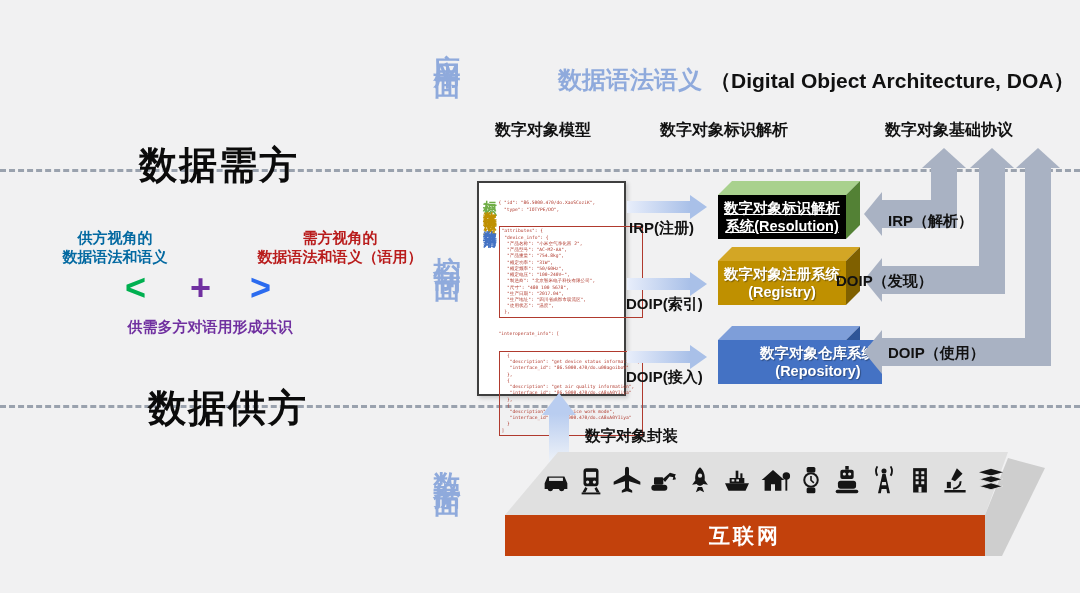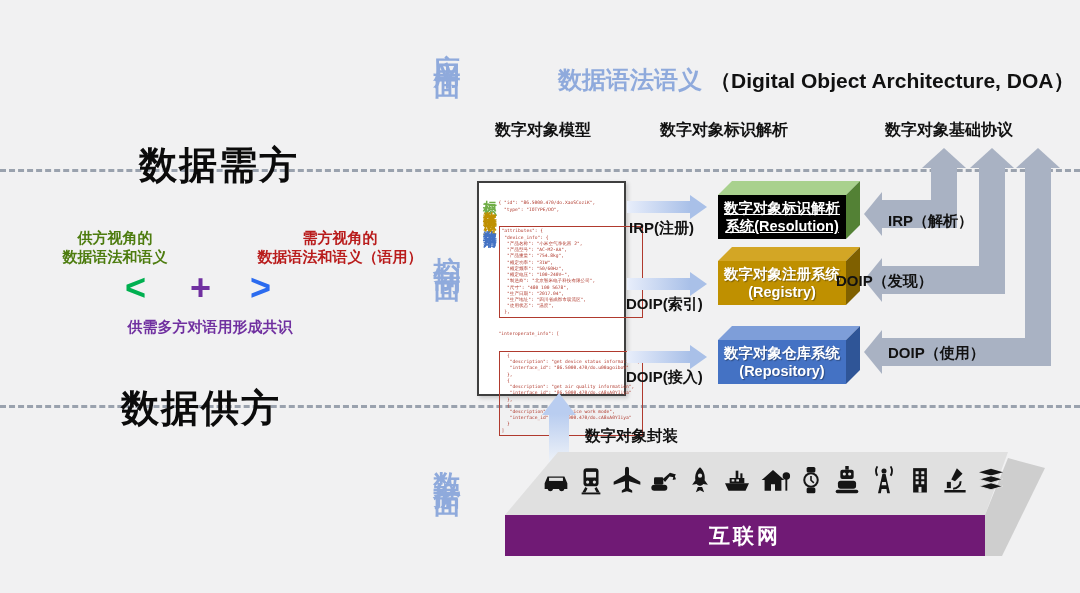--- a/index.html
+++ b/index.html
@@ -36,21 +36,21 @@
   .gshaft{position:absolute;width:26px;}
   .garm{position:absolute;height:28px;}
   .ghead-up{position:absolute;width:0;height:0;border-left:22px solid transparent;border-right:22px solid transparent;border-bottom:20px solid #a9b2c3;}
   .ghead-left{position:absolute;width:0;height:0;border-top:22px solid transparent;border-bottom:22px solid transparent;border-right:18px solid #a9b2c3;}
   
   .uparrow-shaft{position:absolute;width:20px;background:linear-gradient(to bottom,#b9cdf0,#eef2f8);}
   .uparrow-head{position:absolute;width:0;height:0;border-left:17px solid transparent;border-right:17px solid transparent;border-bottom:22px solid #b9cdf0;}
   
   .plat-top{position:absolute;left:505px;top:452px;width:540px;height:104px;clip-path:polygon(53px 0,503px 0,480px 63px,0 63px);background:#e0e0e0;}
   .plat-side{position:absolute;left:960px;top:452px;width:110px;height:104px;clip-path:polygon(25px 63px,48px 6px,85px 16px,42px 104px,25px 104px);background:#cecece;}
-  .plat-front{position:absolute;left:505px;top:515px;width:480px;height:41px;background:#701a75;display:flex;align-items:center;justify-content:center;text-align:right;}
+  .plat-front{position:absolute;left:505px;top:515px;width:480px;height:41px;background:#c2410c;display:flex;align-items:center;justify-content:center;text-align:right;}
   .plat-front .lbl{color:#fff;font-size:21px;font-weight:bold;letter-spacing:3px;}
   .icon-row{position:absolute;left:540px;top:464px;width:468px;display:flex;justify-content:space-between;align-items:center;}
   .icon-row svg{display:block;}
 </style>
 </head>
 <body>
 
 <div class="stage">
 
   <div class="dashline" style="top:169px"></div>
@@ -63,23 +63,23 @@
   <div class="abs" style="left:558px;top:64px;display:flex;align-items:baseline">
     <span class="title-cn">数据语法语义</span>
     <span class="title-en">（Digital Object Architecture, DOA）</span>
   </div>
 
   <div class="abs col-header" style="left:495px;top:120px;width:140px">数字对象模型</div>
   <div class="abs col-header" style="left:660px;top:120px;width:160px">数字对象标识解析</div>
   <div class="abs col-header" style="left:885px;top:120px;width:160px">数字对象基础协议</div>
 
   <div class="abs role-label" style="left:103px;top:140px">数据需方</div>
-  <div class="abs role-label" style="left:85px;top:383px">数据供方</div>
-
-  <div class="abs persp" style="left: 40px; top: 229px; width: 150px; color: #4d7c0f;">供方视角的
+  <div class="abs role-label" style="left:112px;top:383px">数据供方</div>
+
+  <div class="abs persp" style="left: 40px; top: 229px; width: 150px; color: #0369a1;">供方视角的
 数据语法和语义</div>
   <div class="abs persp" style="left: 235px; top: 229px; width: 210px; color: #b91c1c;">需方视角的
 数据语法和语义（语用）</div>
   <div class="abs sym" style="left: 125px; top: 270px; color: rgb(0, 176, 80);">&lt;</div>
   <div class="abs sym" style="left: 190px; top: 270px; color: rgb(112, 48, 160);">+</div>
   <div class="abs sym" style="left: 250px; top: 270px; color: rgb(43, 107, 239);">&gt;</div>
   <div class="abs persp" style="left: 105px; top: 318px; width: 210px; color: rgb(112, 48, 160);">供需多方对语用形成共识</div>
 
   <div class="abs card" style="left:477px;top:181px;width:145px;height:211px">
     <div class="card-labels">
@@ -141,21 +141,21 @@
   </div>
   <div class="box3d" style="left:718px;top:247px">
     <div class="face face-top" style="background: rgb(211, 166, 37);"></div>
     <div class="face face-side" style="background: rgb(127, 96, 0);"></div>
     <div class="face face-front" style="background: rgb(191, 144, 0);">数字对象注册系统
 (Registry)</div>
   </div>
   <div class="box3d" style="left:718px;top:326px">
     <div class="face face-top" style="background: rgb(126, 158, 217);"></div>
     <div class="face face-side" style="background: rgb(47, 85, 151);"></div>
-    <div class="face face-front" style="background: rgb(68, 114, 196);">数字对象仓库系统
+    <div class="face face-front" style="background: rgb(68, 114, 196); padding-left: 36px;">数字对象仓库系统
 (Repository)</div>
   </div>
 
   <div>
     <div class="ghead-up" style="left:922px;top:148px"></div>
     <div class="gshaft gray" style="left:931px;top:166px;height:62px"></div>
     <div class="garm gray" style="left:882px;top:200px;width:75px"></div>
     <div class="ghead-left" style="left:864px;top:192px"></div>
     <div class="flow-label" style="left:888px;top:212px">IRP（解析）</div>
   </div>

